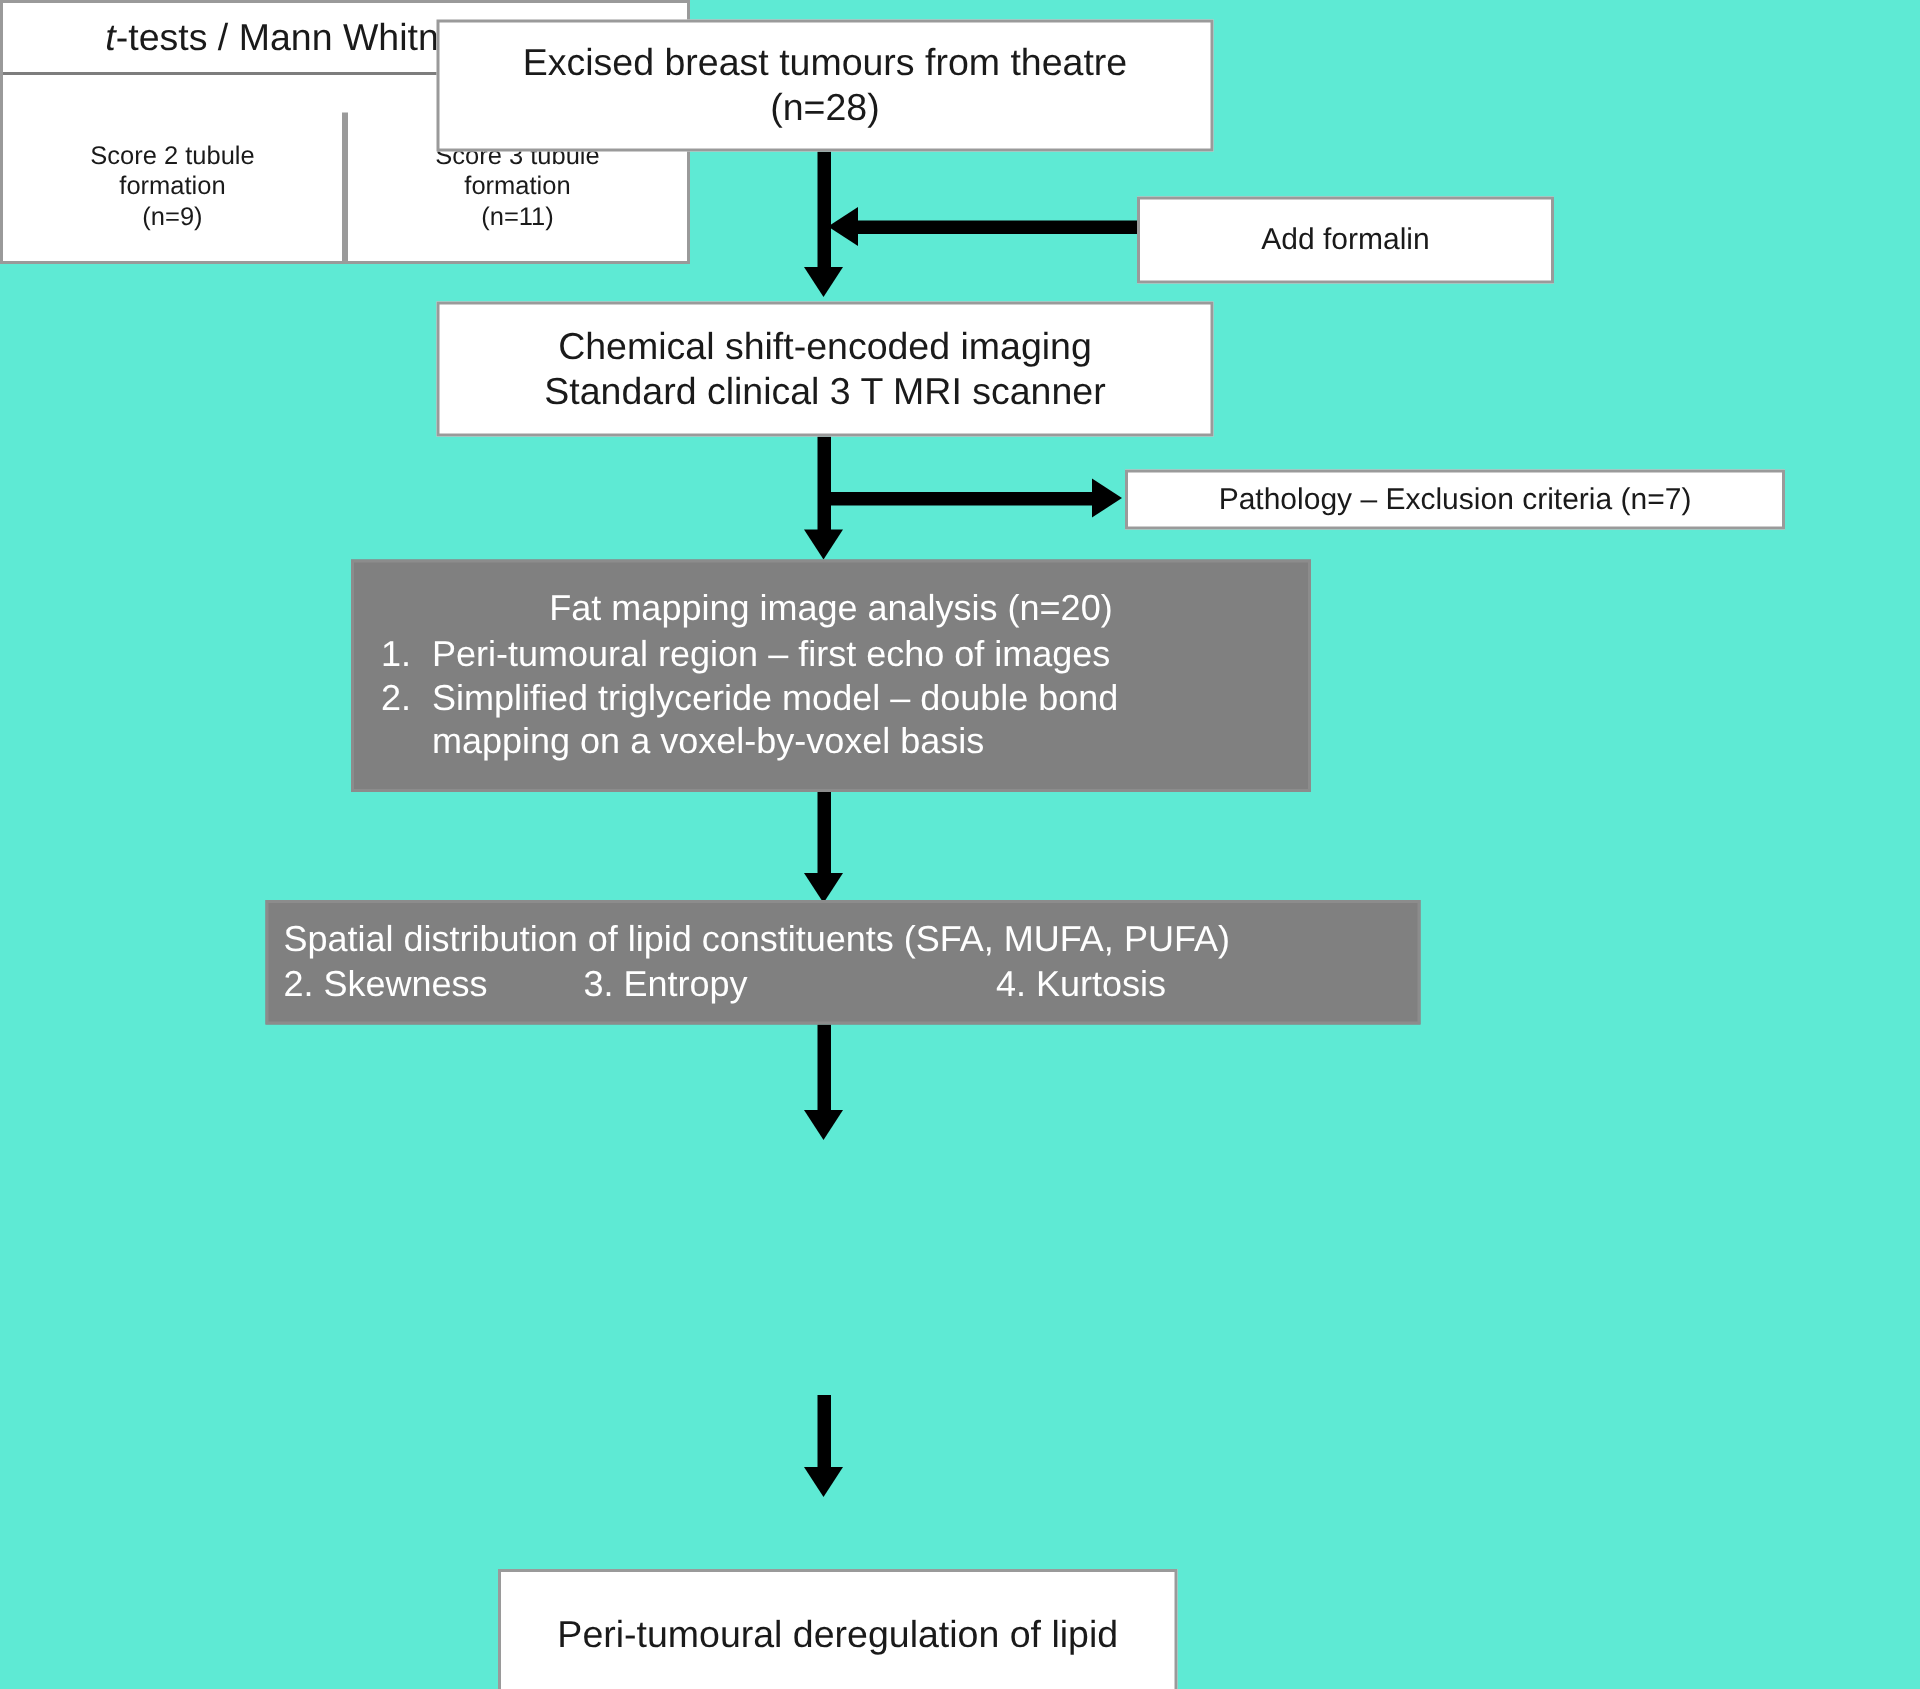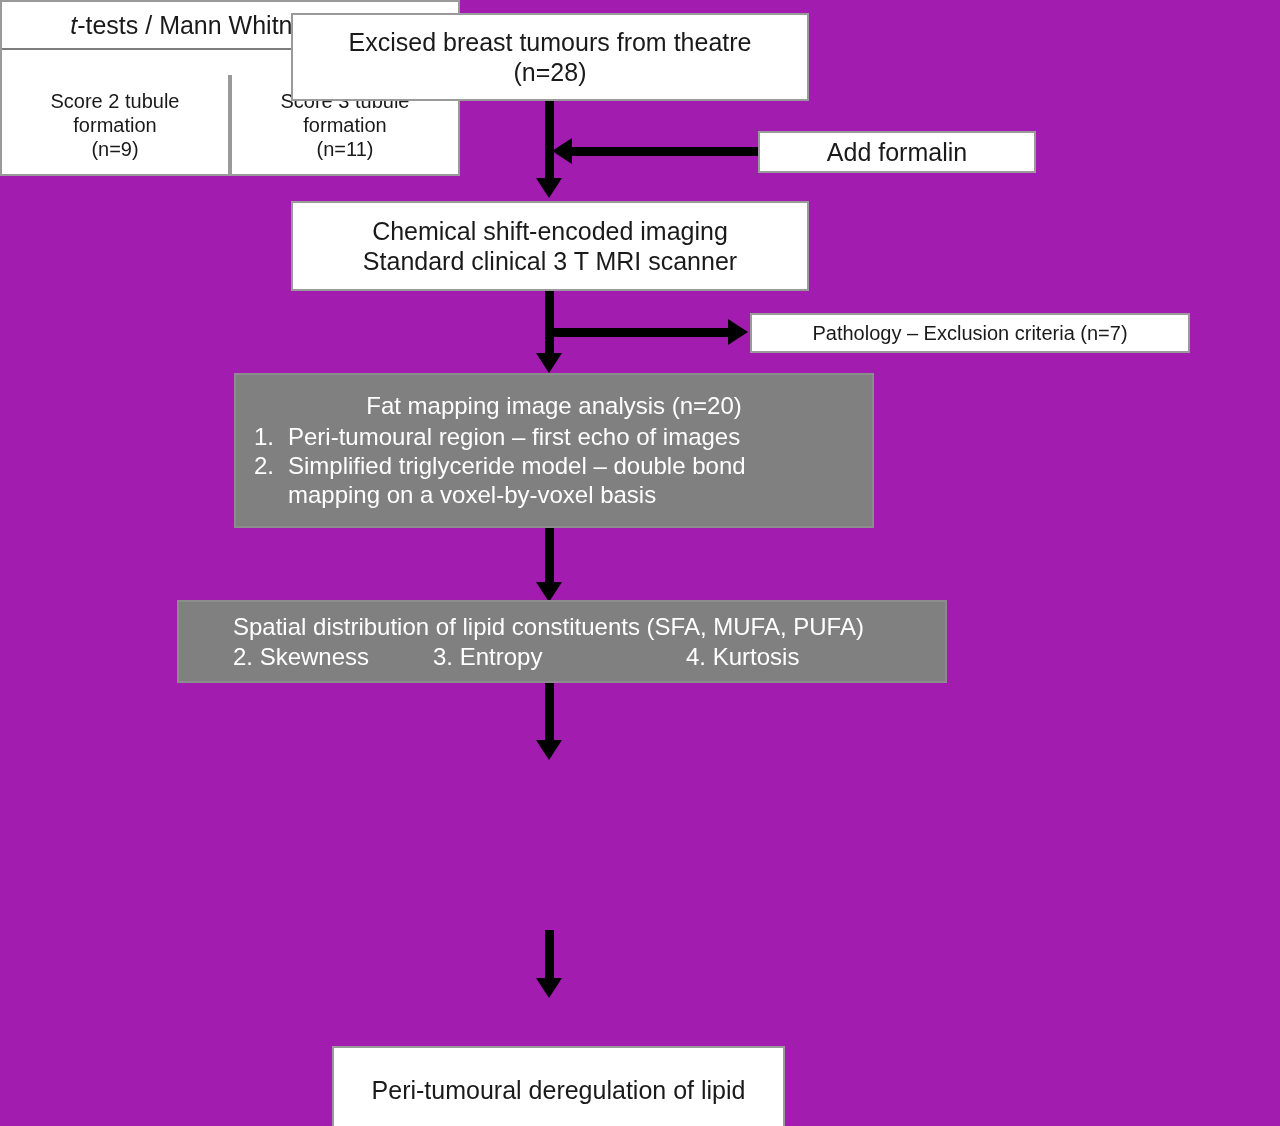--- a/index.html
+++ b/index.html
@@ -10,21 +10,21 @@
   }
   body {
     font-family: "Liberation Sans", sans-serif;
     -webkit-font-smoothing: antialiased;
   }
 
   #flowchart {
     position: relative;
     width: 1280px;
     height: 1126px;
-    background: #a21caf;
+    background: #5eead4;
     overflow: hidden;
   }
 
   
   .box {
     position: absolute;
     box-sizing: border-box;
     display: flex;
     flex-direction: column;
     align-items: center;
@@ -43,25 +43,25 @@
     border: 2px solid #8c8c8c;
     color: #ffffff;
   }
 
   .ln { display: block; white-space: pre; }
   .bold { font-weight: normal; }
   .ital { font-style: italic; }
 
   
   #box-excised   { left: 291px; top: 13px;  width: 518px; height: 88px;  font-size: 25px; }
-  #box-formalin  { left: 758px; top: 131px; width: 278px; height: 42px;  font-size: 25px; }
+  #box-formalin  { left: 758px; top: 131px; width: 278px; height: 58px;  font-size: 20px; }
   #box-csei      { left: 291px; top: 201px; width: 518px; height: 90px;  font-size: 25px; }
   #box-pathology { left: 750px; top: 313px; width: 440px; height: 40px;  font-size: 20px; }
   #box-fatmap    { left: 234px; top: 373px; width: 640px; height: 155px; font-size: 24px; }
-  #box-spatial   { left: 177px; top: 600px; width: 770px; height: 83px;  font-size: 24px; padding-left: 44px; }
+  #box-spatial   { left: 177px; top: 600px; width: 770px; height: 83px;  font-size: 24px; }
   #box-ttests    { left: 331px; top: 758px; width: 456px; height: 172px; }
   #box-outcome   { left: 332px; top: 998px; width: 453px; height: 89px;  font-size: 25px; margin-top: 48px; }
 
   
   .fat-title {
     display: block;
     text-align: center;
     width: 100%;
     margin-bottom: 1px;
   }
@@ -128,21 +128,21 @@
     height: calc(100% - 48px);
   }
   .tt-cell {
     box-sizing: border-box;
     flex: 1 1 50%;
     display: flex;
     flex-direction: column;
     align-items: center;
     justify-content: center;
     text-align: center;
-    font-size: 20px;
+    font-size: 17px;
     line-height: 1.2;
     color: #1a1a1a;
     margin-top: 25px;
   }
   .tt-cell.left  { border-right: 2px solid #9a9a9a; }
   .tt-cell.right { border-left: 2px solid #9a9a9a; }
 
   
   .stem {
     position: absolute;

